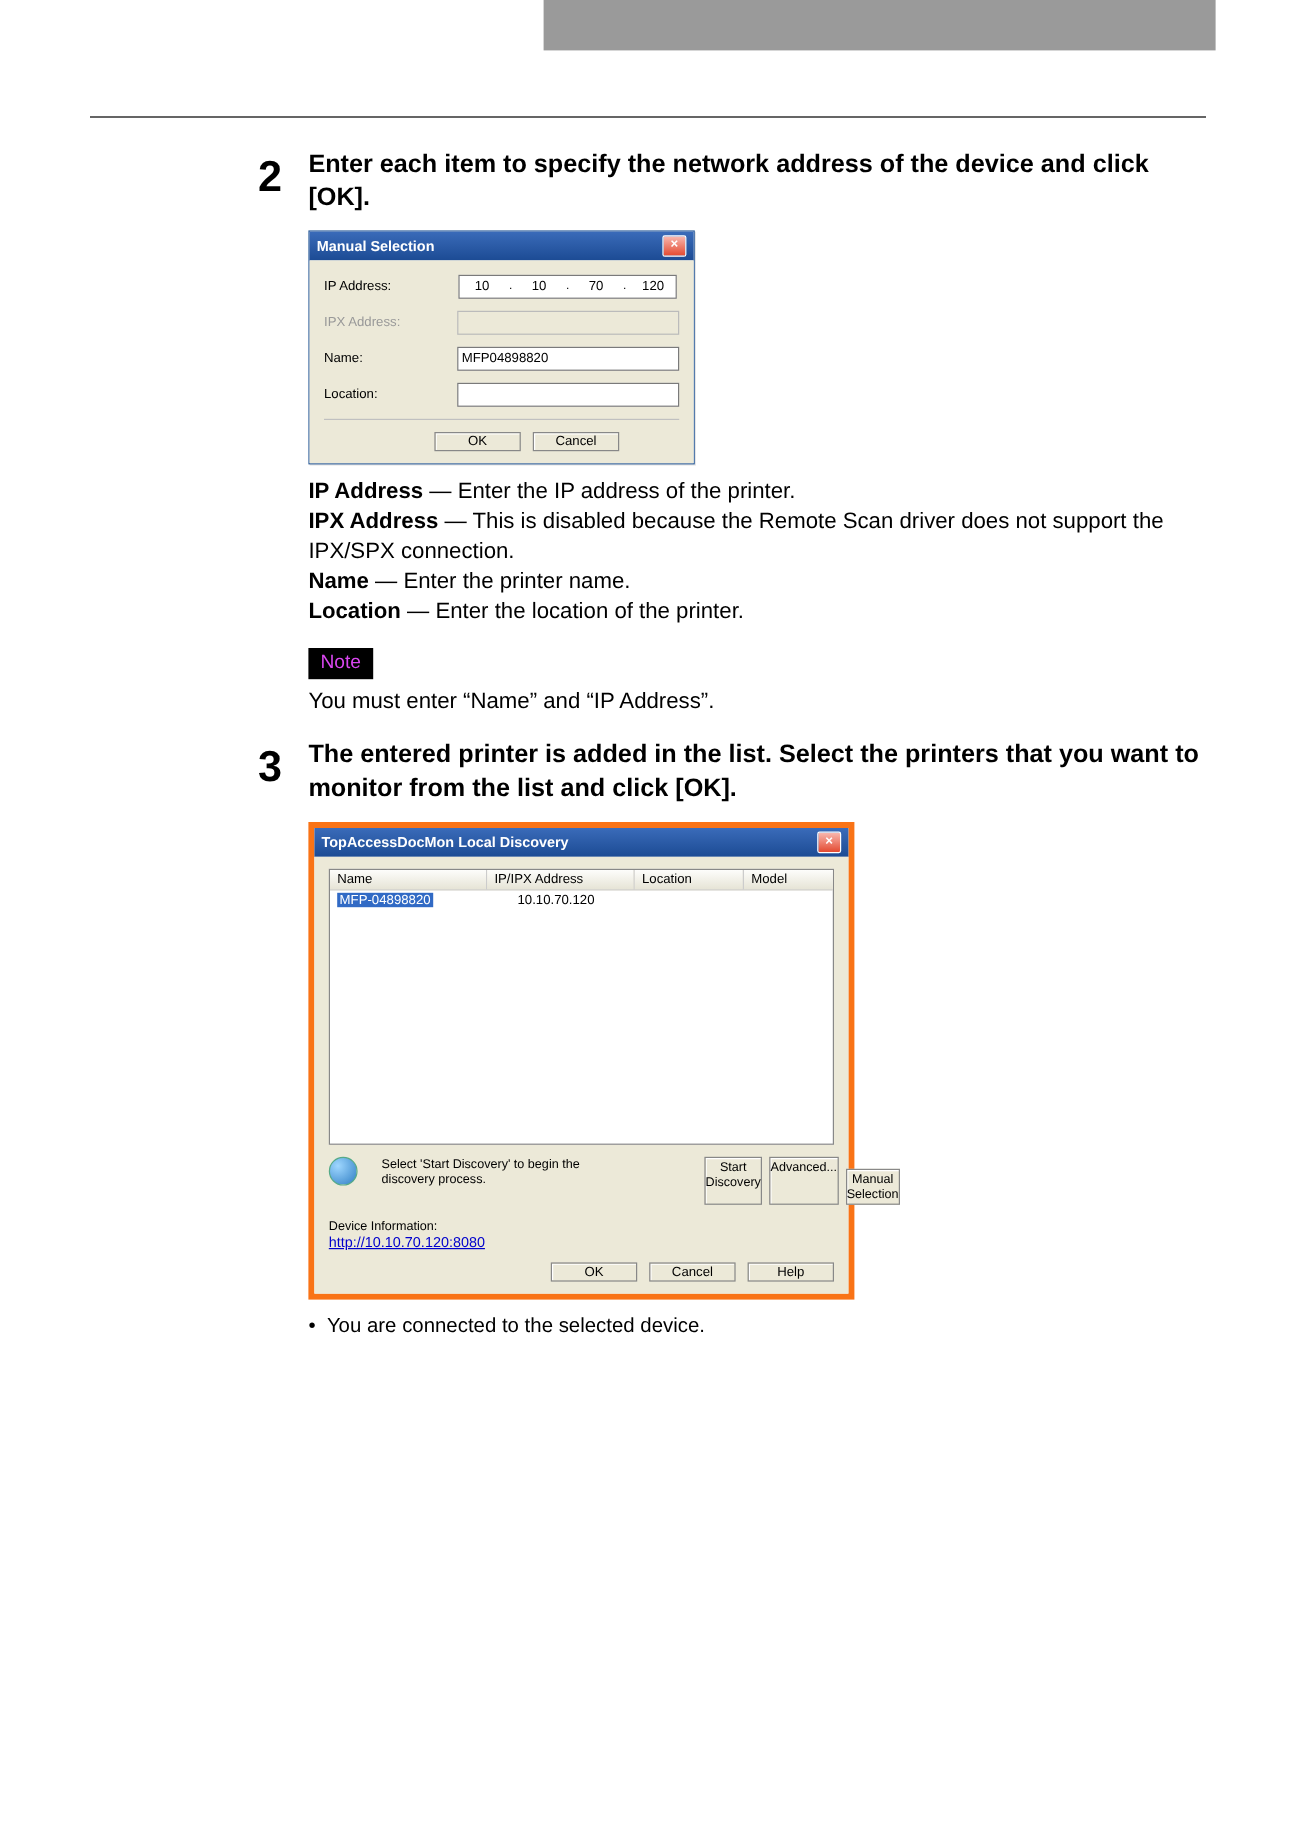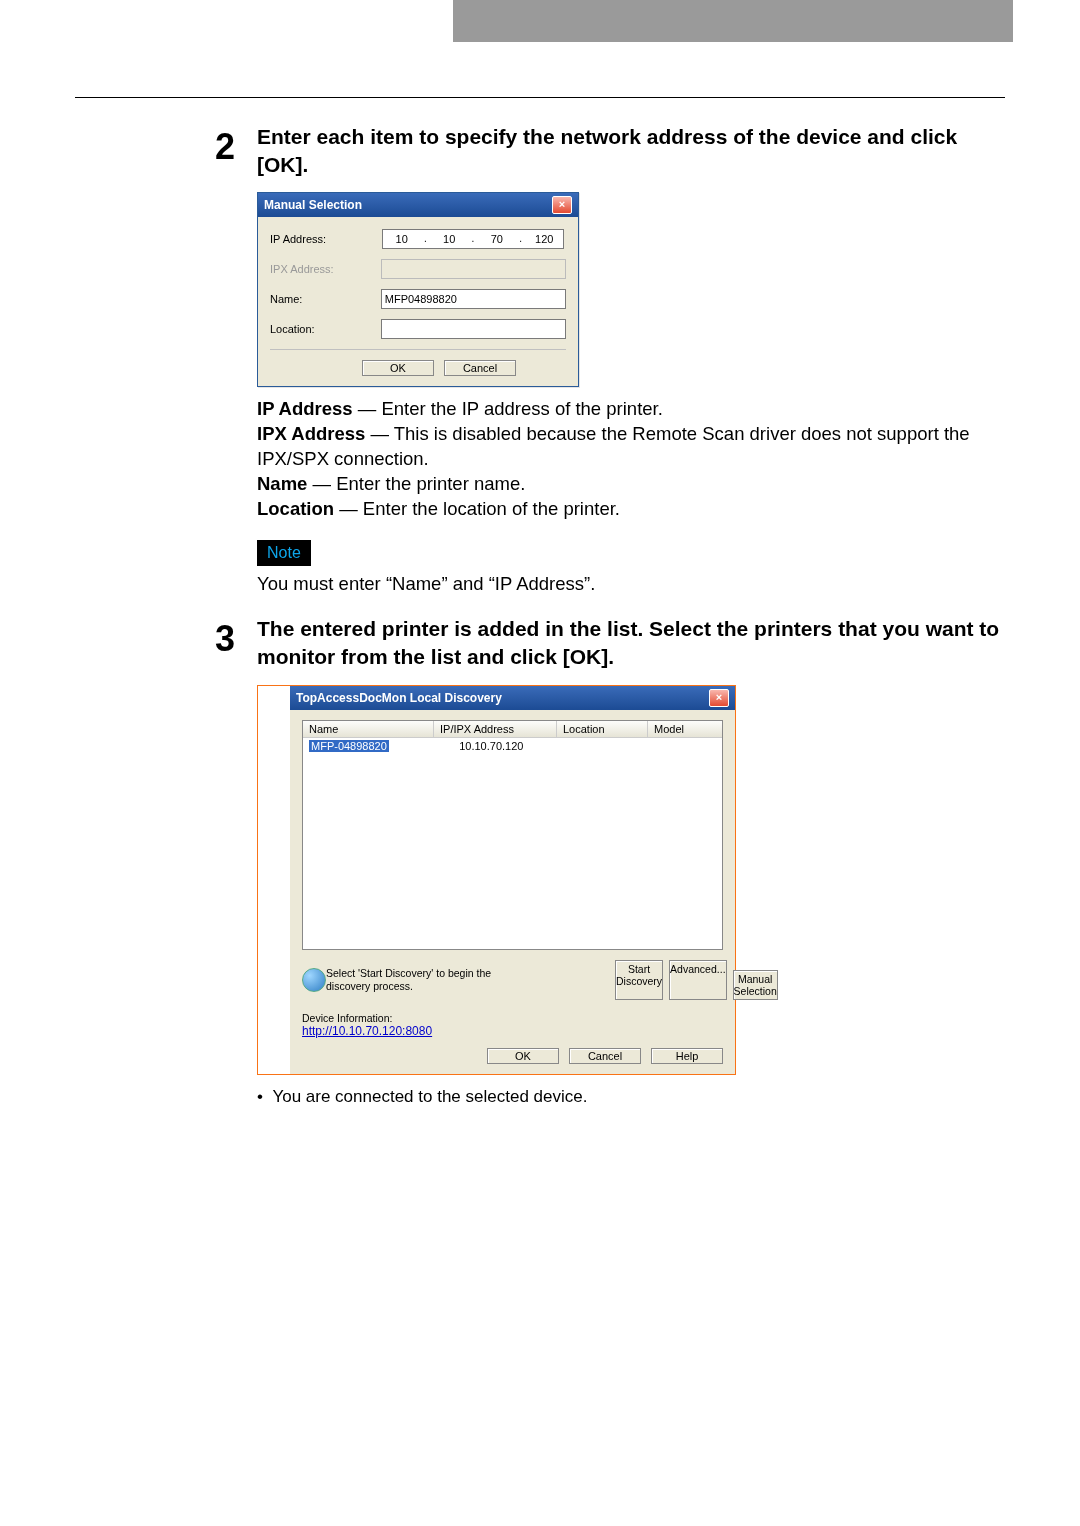--- a/index.html
+++ b/index.html
@@ -50,21 +50,21 @@
   }
   .desc {
     font-size: 18.5px;
     line-height: 1.35;
     margin-top: 10px;
   }
   .desc b { font-weight: bold; }
   .note-badge {
     display: inline-block;
     background: #000;
-    color: #0ea5e9;
+    color: #d946ef;
     font-size: 16px;
     padding: 4px 10px;
     margin-top: 18px;
   }
   
   .dlg1 {
     width: 320px;
     border: 1px solid #2a5b99;
     margin-top: 12px;
     font-size: 11px;
@@ -121,24 +121,23 @@
   .dlg1-sep { border-top:1px solid #c0c0c0; margin-bottom:10px; }
   .dlg1-btns { display:flex; gap:10px; margin-left:92px; }
   .btn {
     border:1px solid #888; background:#ece9d8;
     font-size:11px; padding:1px 0; width:70px; text-align:center;
     box-shadow: inset 1px 1px 0 #fff;
   }
   
   .dlg2 {
     width: 445px;
-    border: 1px solid #f97316;
+    border: 5px solid #f97316;
     margin-top: 14px;
     font-size: 11px;
-    padding-left: 32px;
   }
   .dlg2-title {
     background: linear-gradient(#3a6bb9, #1c4b94);
     color:#fff; font-weight:bold;
     padding:3px 6px; font-size:12px;
     display:flex; justify-content:space-between; align-items:center;
   }
   .dlg2-body { background:#ece9d8; padding:10px 12px 10px 12px; }
   .tbl {
     background:#fff; border:1px solid #888; height:228px;
@@ -149,21 +148,21 @@
   .th {
     font-size:11px; padding:2px 6px; border-right:1px solid #ccc;
     background:linear-gradient(#fdfdfb,#e6e4d6);
   }
   .th1{width:118px}.th2{width:110px}.th3{width:78px}.th4{flex:1;border-right:none}
   .tbl-row { display:flex;gap:31px; }
   .td { font-size:11px; padding:2px 6px; }
   .td1{width:118px}.td2{width:110px}.td3{width:78px}.td4{flex:1}
   .sel { background:#316ac5; color:#fff; display:inline-block; padding:0 2px; }
   .disc-row {
-    display:flex; align-items:center; margin-top:10px; gap:0;
+    display:flex; align-items:flex-start; margin-top:10px; gap:20px;
   }
   .globe {
     width:22px; height:22px; border-radius:50%;
     background: radial-gradient(circle at 30% 30%, #9fd7ff, #2f7ec4);
     border:1px solid #5a8;
     flex:none;
   }
   .disc-text { font-size:10.5px; line-height:1.25; width:180px; }
   .side-btns { margin-left:auto; display:flex; flex-direction:row; gap:6px; width:108px; }
   .btn2 {

